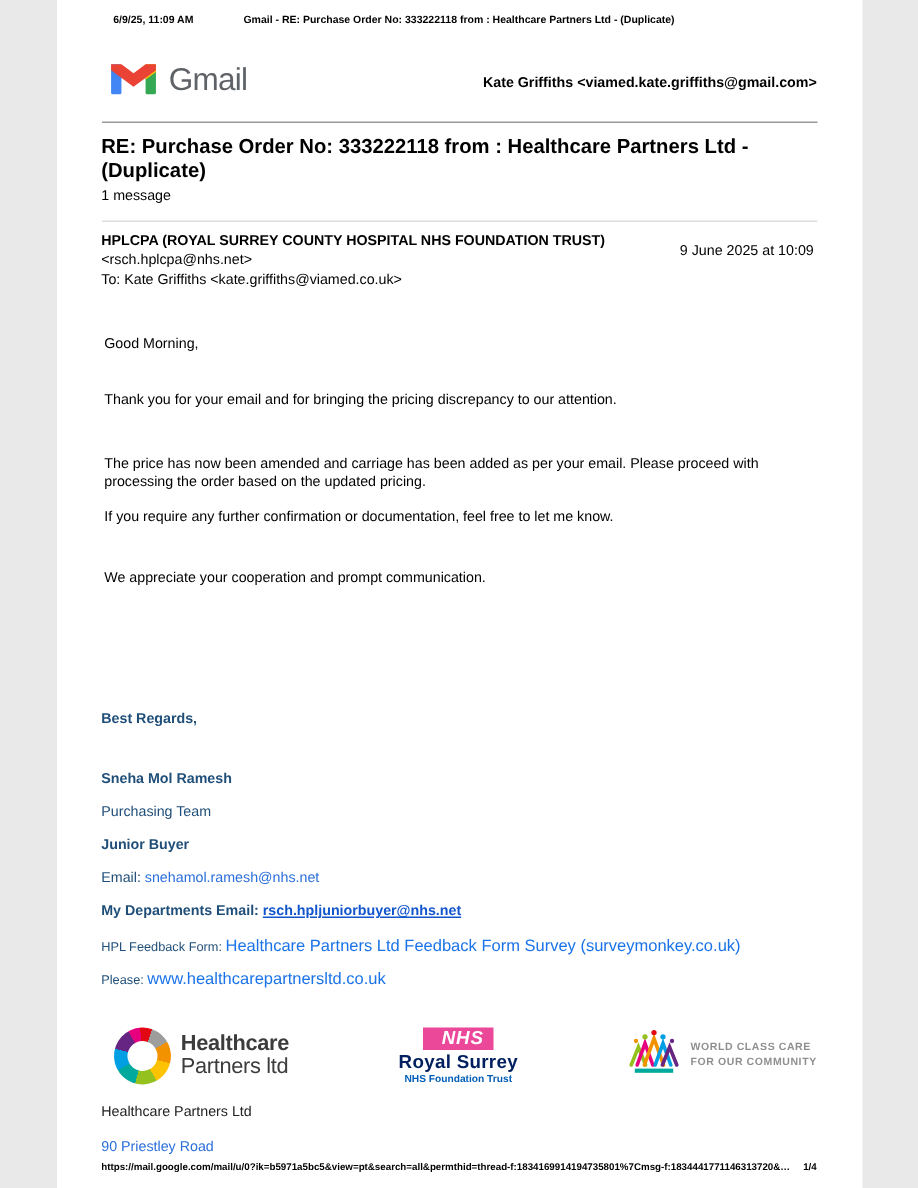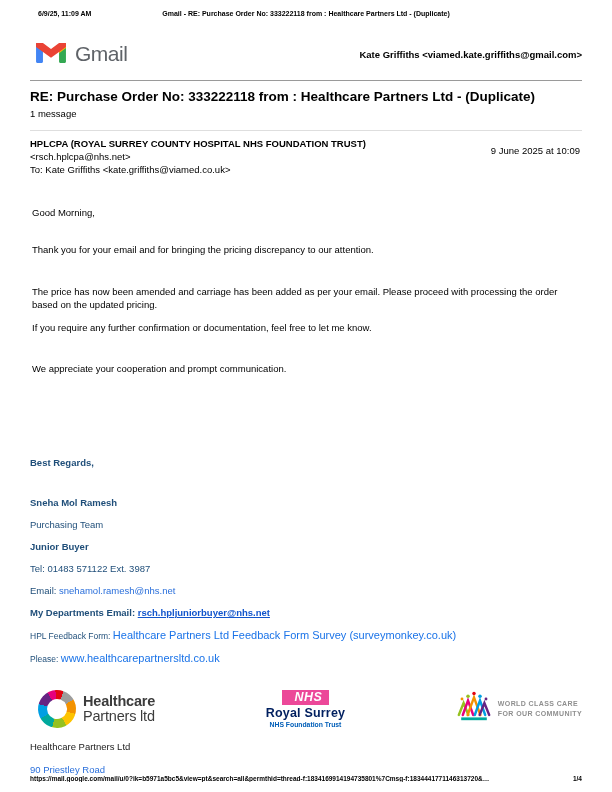--- a/index.html
+++ b/index.html
@@ -1,18 +1,18 @@
 <!DOCTYPE html>
 <html><head>
 <meta charset="utf-8">
 <style>
   * { margin:0; padding:0; box-sizing:border-box; }
   html,body { background:#e9e9e9; }
   .page {
-    width:612px; height:792px; background:#ffffff; position:relative;
+    width:537px; height:792px; background:#ffffff; position:relative;
     font-family:"Liberation Sans", sans-serif; color:#000; overflow:hidden;
     margin:0 auto;
   }
   
   .print-header { position:absolute; top:10px; left:30px; right:30px; height:12px;
     font-size:7px; font-weight:bold; color:#000; }
   .ph-date { position:absolute; left:8px; top:0; }
   .ph-title { position:absolute; left:50%; transform:translateX(-50%); white-space:nowrap; }
   .print-footer { position:absolute; bottom:10px; left:30px; right:30px;
     font-size:6.5px; font-weight:bold; color:#000; display:flex; justify-content:space-between; }
@@ -131,21 +131,20 @@
       <p class="p-3">If you require any further confirmation or documentation, feel free to let me know.</p>
       <p>We appreciate your cooperation and prompt communication.</p>
     </div>
 
     
     <div class="signature">
       <div class="sig-line sig-bold sig-closing">Best Regards,</div>
       <div class="sig-line sig-bold">Sneha Mol Ramesh</div>
       <div class="sig-line">Purchasing Team</div>
       <div class="sig-line sig-bold">Junior Buyer</div>
-      <div class="sig-line">Tel: 01483 571122 Ext. 3987</div>
       <div class="sig-line">
         <span>Email: </span><a class="link-small">snehamol.ramesh@nhs.net</a>
       </div>
       <div class="sig-line sig-bold">
         <span>My Departments Email: </span><a class="link-dept">rsch.hpljuniorbuyer@nhs.net</a>
       </div>
       <div class="sig-line sig-line-big">
         <span class="label-tiny">HPL Feedback Form: </span><a class="link-big">Healthcare Partners Ltd Feedback Form Survey (surveymonkey.co.uk)</a>
       </div>
       <div class="sig-line sig-line-big">

